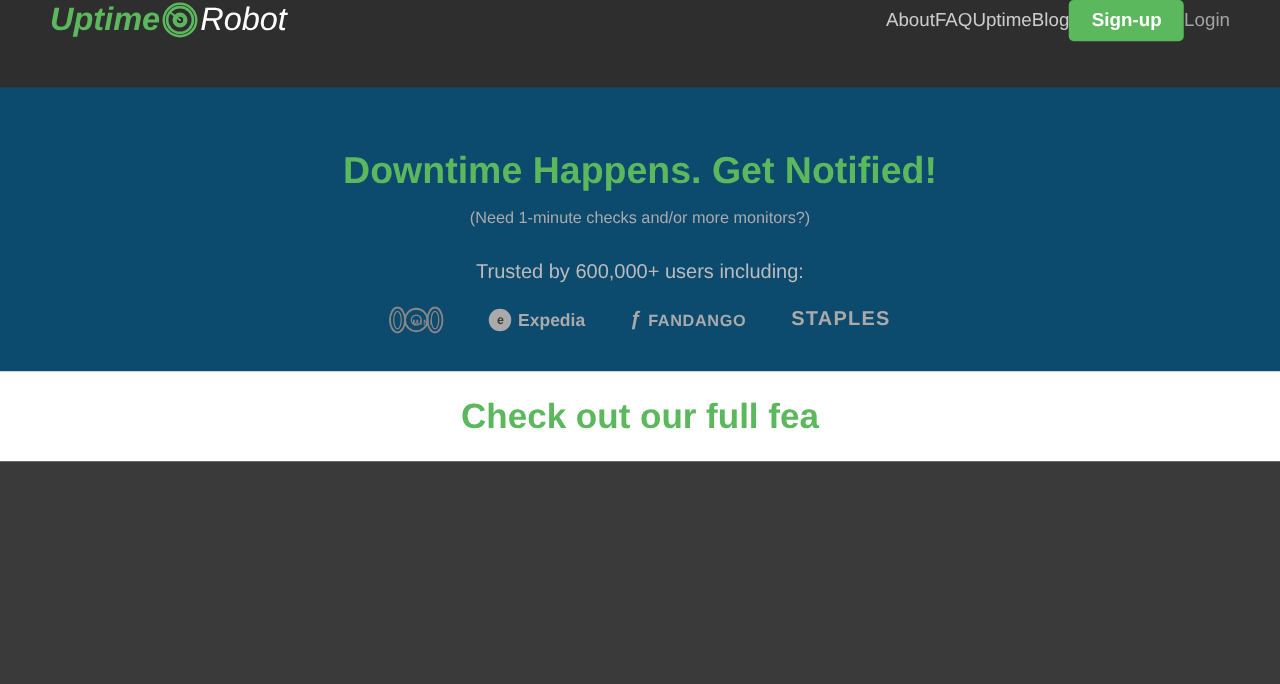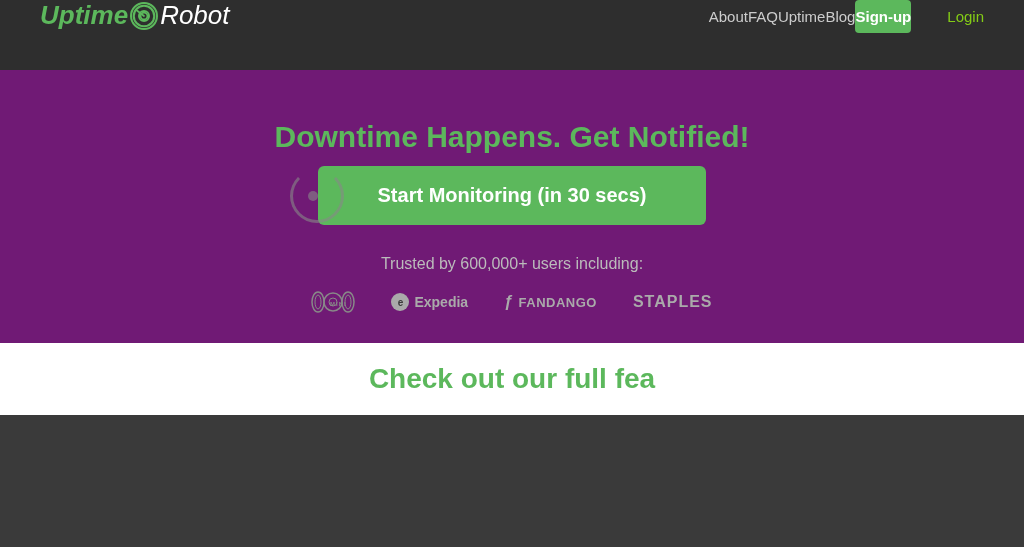--- a/index.html
+++ b/index.html
@@ -56,34 +56,33 @@
     }
     nav a {
       color: #cccccc;
       text-decoration: none;
       font-size: 15px;
       font-weight: 400;
     }
     .nav-signup {
       background: #5cb85c;
       color: #ffffff !important;
-      padding: 8px 0;
+      padding: 8px 18px;
       border-radius: 4px;
       font-weight: 600;
       font-size: 15px;
     }
     .nav-login {
-      color: #84cc16;
+      color: #a3a3a3;
       font-size: 15px;
-      margin-left: 36px;
     }
 
     
     .hero {
-      background: #701a75;
+      background: #0c4a6e;
       display: flex;
       flex-direction: column;
       align-items: center;
       justify-content: center;
       padding: 50px 40px 30px;
     }
     .hero-tagline {
       color: #5cb85c;
       font-size: 30px;
       font-weight: 700;
@@ -247,24 +246,22 @@
     <a href="#">FAQ</a>
     <a href="#">Uptime</a>
     <a href="#">Blog</a>
     <a href="#" class="nav-signup">Sign-up</a>
     <a href="#" class="nav-login">Login</a>
   </nav>
 </header>
 
 <section class="hero">
   <p class="hero-tagline">Downtime Happens. Get Notified!</p>
-
-  <button class="cta-btn">
-    <span>Start Monitoring (in 30 secs)</span>
-  </button>
+  <p class="hero-sub">(Need 1-minute checks and/or more monitors?)</p>
+
 
   <p class="trusted-text">Trusted by 600,000+ users including:</p>
 
   <div class="brand-logos">
 
     <div class="logo-mini">
       <svg width="44" height="22" viewBox="0 0 44 22">
         <ellipse cx="7" cy="11" rx="6" ry="10" fill="none" stroke="#888" stroke-width="1.5"></ellipse>
         <ellipse cx="7" cy="11" rx="3" ry="7" fill="none" stroke="#888" stroke-width="1"></ellipse>
         <circle cx="22" cy="11" r="9" fill="none" stroke="#888" stroke-width="1.5"></circle>

